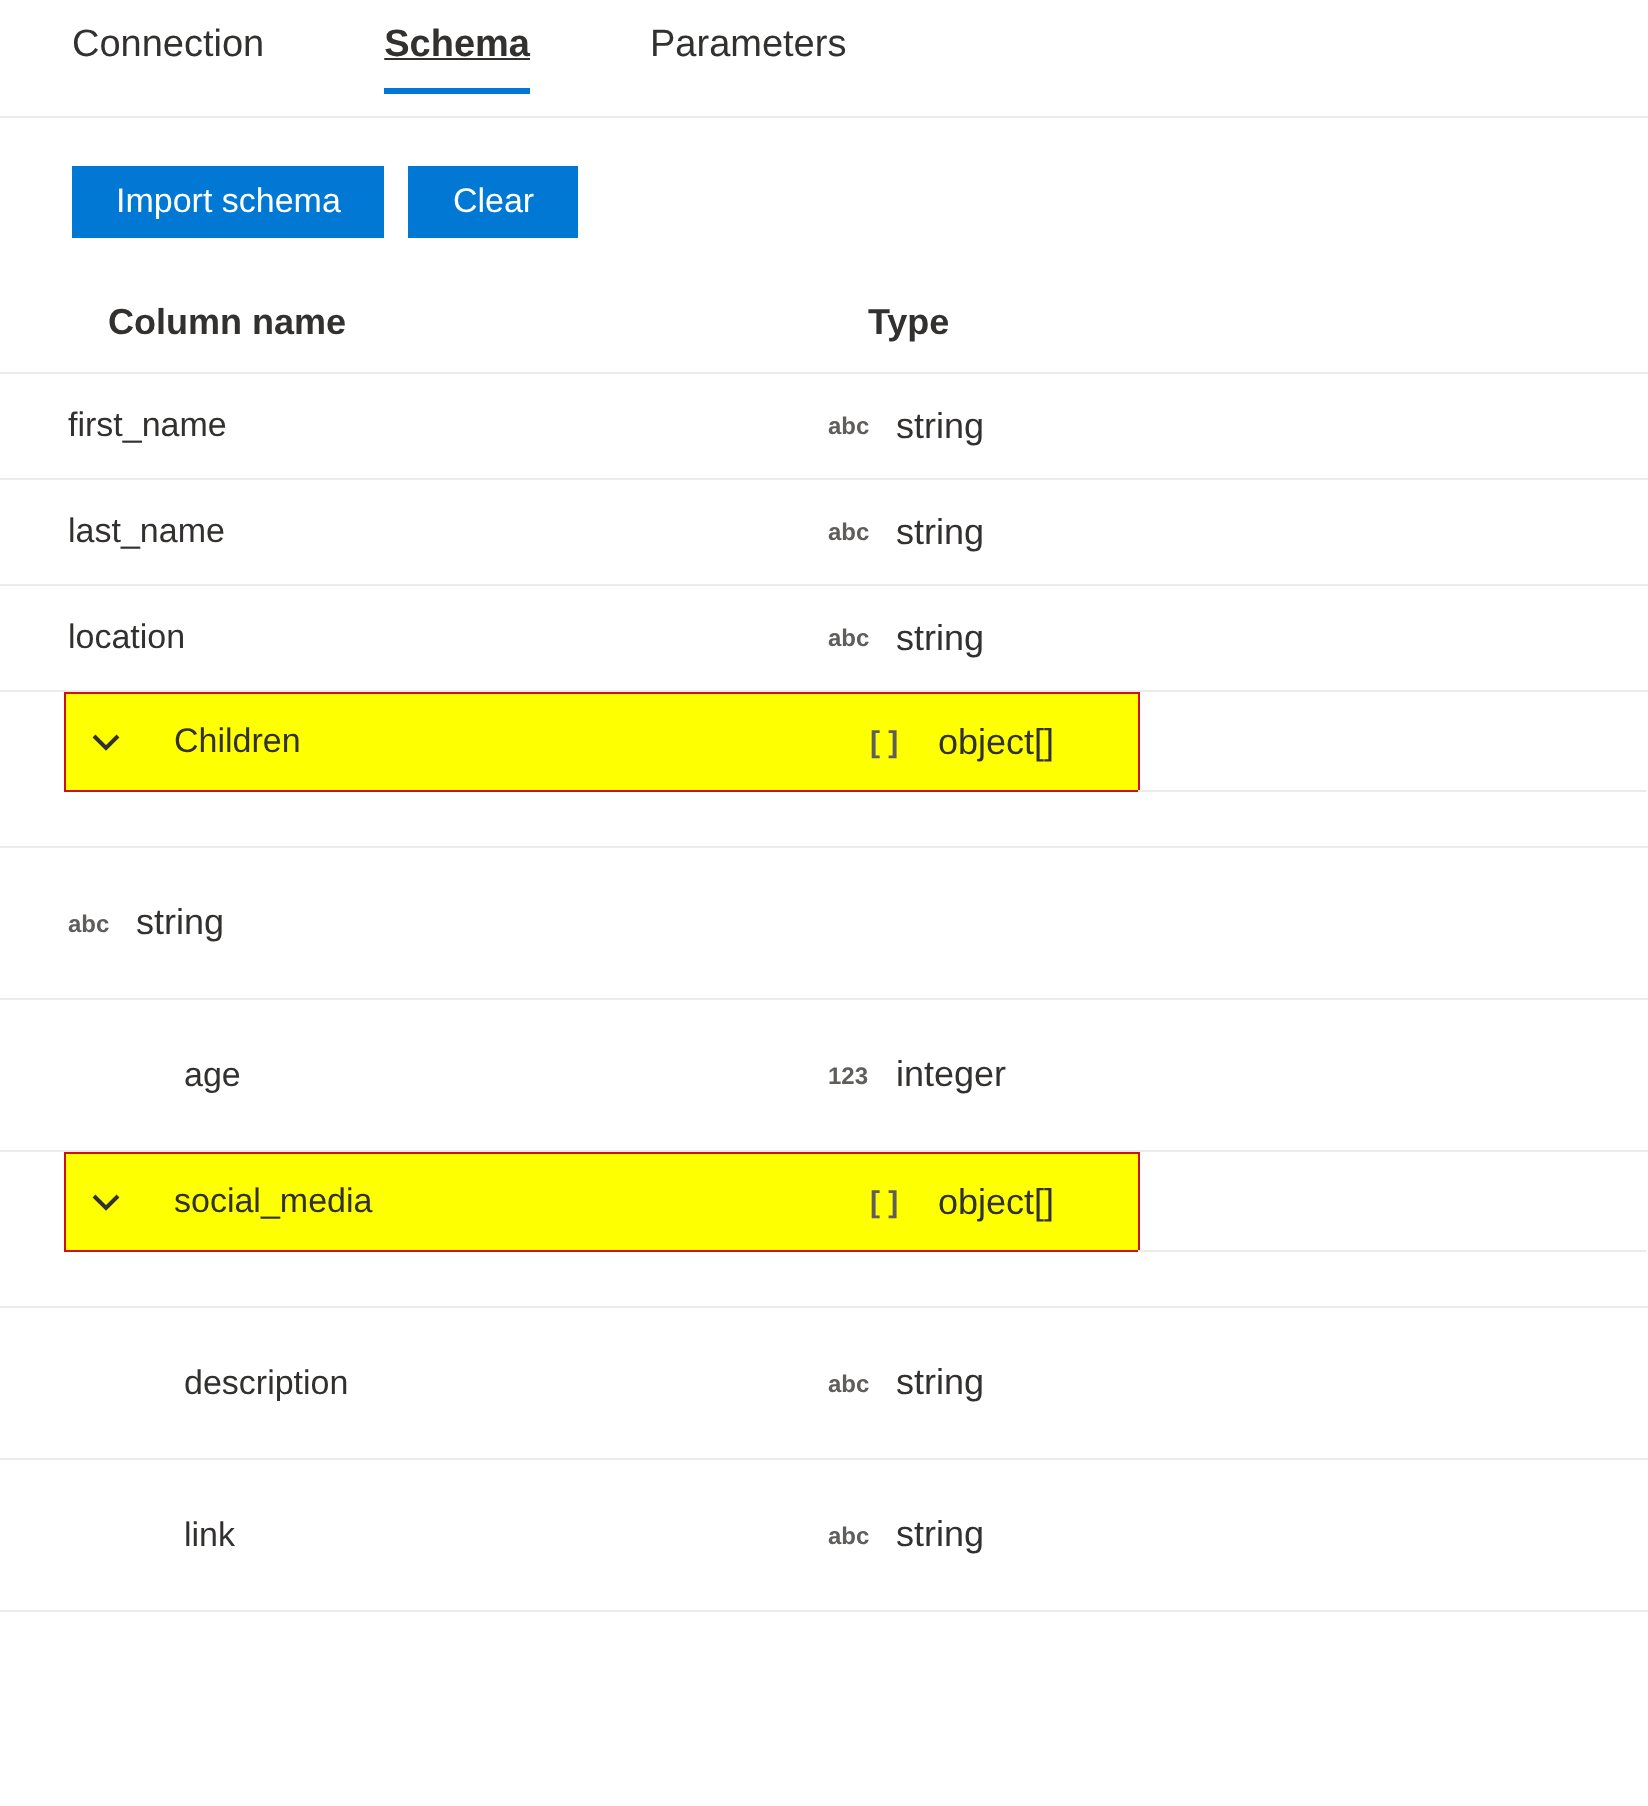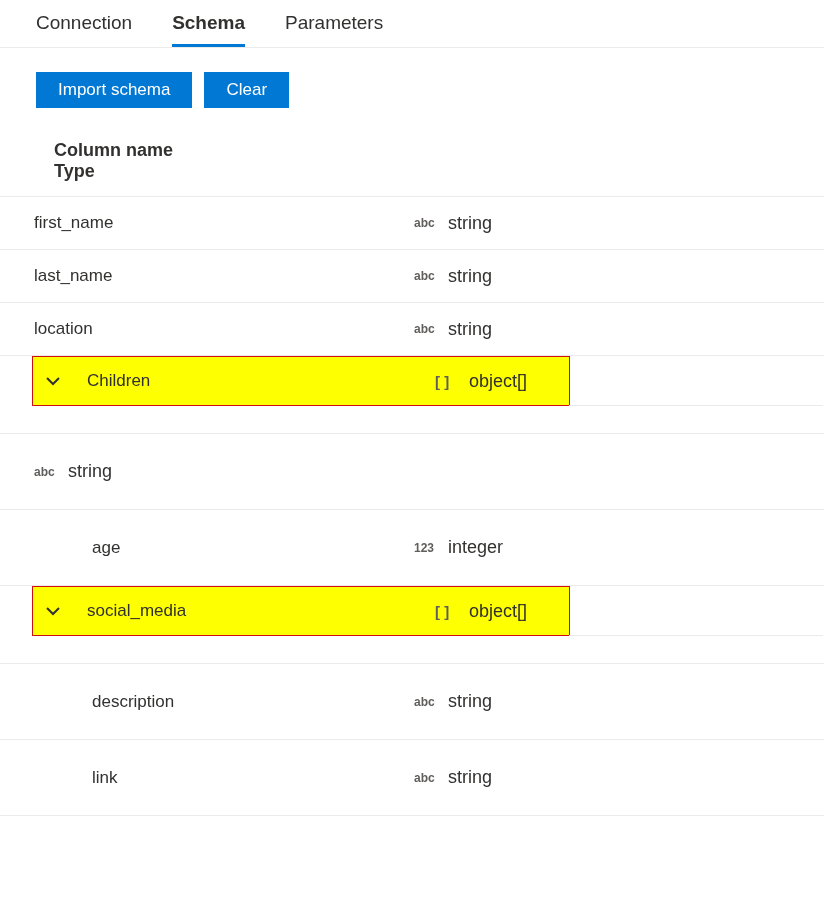--- a/index.html
+++ b/index.html
@@ -5,34 +5,35 @@
     * { box-sizing: border-box; margin: 0; padding: 0; }
     body {
       font-family: "Segoe UI", -apple-system, sans-serif;
       font-size: 16px;
       color: #323130;
       background: #ffffff;
       width: 824px;
     }
     .tabs {
       display: flex;
-      gap: 40px;
-      padding: 12px 36px 0 36px;
+      gap: 60px;
+      padding: 12px 36px 11px 36px;
       border-bottom: 1px solid #edebe9;
     }
     .tab {
       font-size: 19px;
       color: #323130;
       padding-bottom: 10px;
       cursor: pointer;
       border-bottom: 3px solid transparent;
     }
     .tab.active {
       font-weight: 600;
       border-bottom-color: #0078d4;
+      text-decoration: underline;
     }
     .toolbar {
       display: flex;
       gap: 12px;
       padding: 24px 15px 24px 36px;
     }
     .btn {
       background: #0078d4;
       color: #ffffff;
       border: none;
@@ -43,21 +44,20 @@
     }
     .table {
       width: 100%;
     }
     .thead {
       display: flex;
       padding: 8px 0 14px 54px;
       border-bottom: 1px solid #edebe9;
       font-weight: 600;
       font-size: 18px;
-      flex-direction: column;
     }
     .col-name-h { width: 380px; }
     .col-type-h { flex: 1; }
     .row {
       display: flex;
       align-items: center;
       min-height: 53px;
       padding-left: 34px;
       border-bottom: 1px solid #edebe9;
     }

